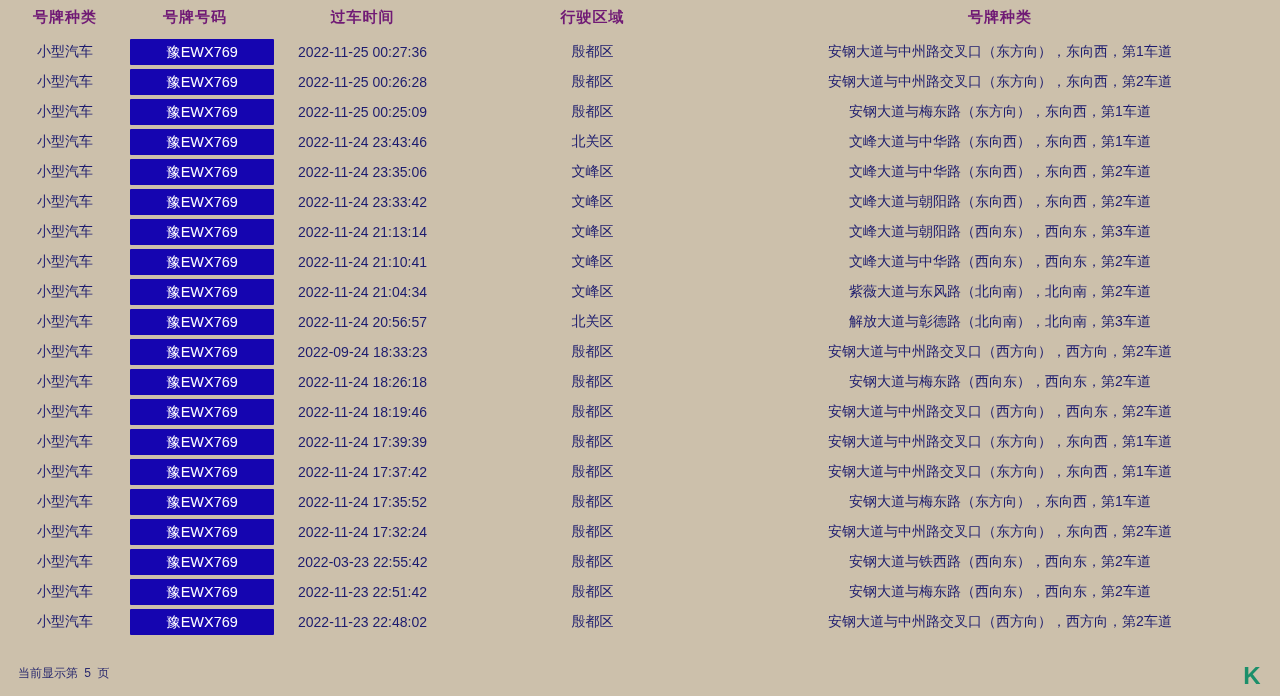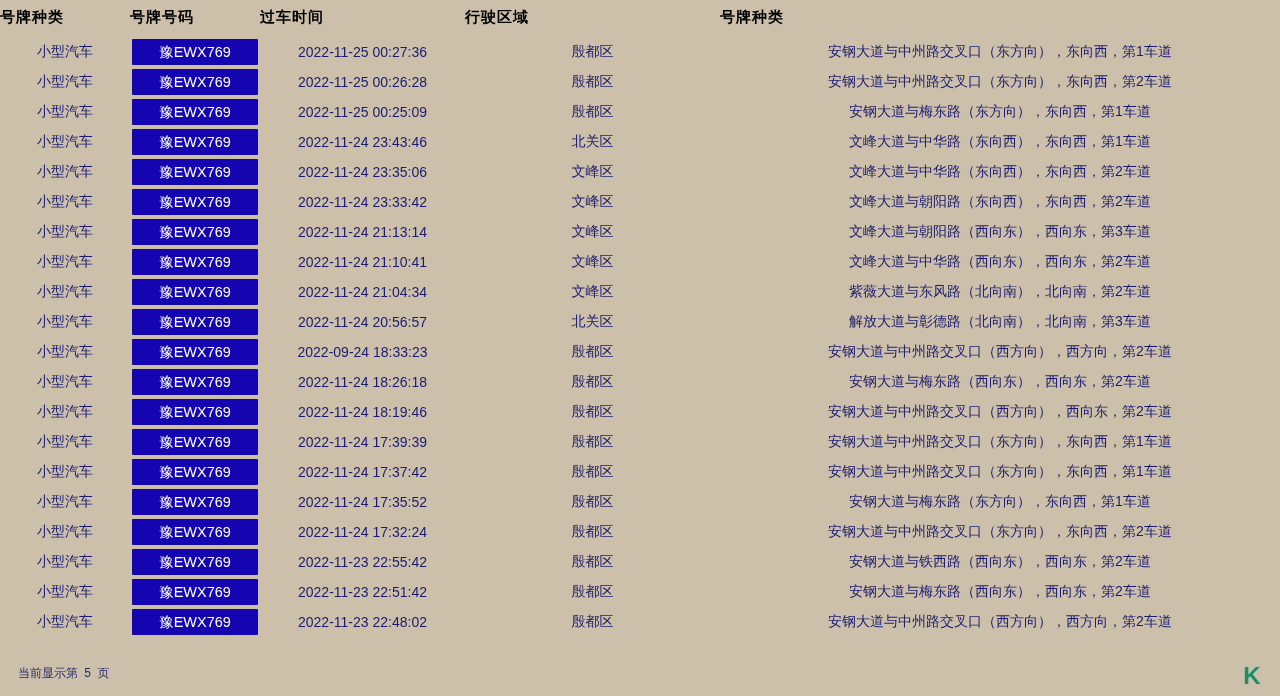--- a/index.html
+++ b/index.html
@@ -17,23 +17,23 @@
     background: #ccc0ab;
   }
   table.records {
     width: 1280px;
     border-collapse: collapse;
     table-layout: fixed;
   }
   table.records thead th {
     font-size: 15px;
     font-weight: bold;
-    color: #000000;
+    color: #701a75;
     padding: 8px 0 10px 0;
-    text-align: left;
+    text-align: center;
     vertical-align: middle;
     letter-spacing: 1px;
   }
   table.records tbody td {
     height: 30px;
     padding: 0;
     font-size: 14px;
     color: #1c1b6e;
     vertical-align: middle;
     text-align: center;
@@ -47,21 +47,21 @@
   col.c-place { width: 560px; }
 
   td.type  { color: #2b2a70; font-size: 14px; }
   td.plate { text-align: center; }
   td.time  { color: #1c1b6e; font-size: 14px; }
   td.area  { color: #1f1f6b; font-size: 14px; }
   td.place { color: #1b2a86; font-size: 14px; text-align: center; }
 
   .plate-badge {
     display: inline-block;
-    width: 126px;
+    width: 144px;
     background: #1505b0;
     color: #ffffff;
     font-size: 14.5px;
     line-height: 26px;
     height: 26px;
     text-align: center;
     letter-spacing: 0px;
     border-radius: 1px;
   }
   .footer {
@@ -227,21 +227,21 @@
       <tr>
         <td class="type">小型汽车</td>
         <td class="plate"><span class="plate-badge">豫EWX769</span></td>
         <td class="time">2022-11-24 17:32:24</td>
         <td class="area">殷都区</td>
         <td class="place">安钢大道与中州路交叉口（东方向），东向西，第2车道</td>
       </tr>
       <tr>
         <td class="type">小型汽车</td>
         <td class="plate"><span class="plate-badge">豫EWX769</span></td>
-        <td class="time">2022-11-23 22:55:42</td>
+        <td class="time">2022-03-23 22:55:42</td>
         <td class="area">殷都区</td>
         <td class="place">安钢大道与铁西路（西向东），西向东，第2车道</td>
       </tr>
       <tr>
         <td class="type">小型汽车</td>
         <td class="plate"><span class="plate-badge">豫EWX769</span></td>
         <td class="time">2022-11-23 22:51:42</td>
         <td class="area">殷都区</td>
         <td class="place">安钢大道与梅东路（西向东），西向东，第2车道</td>
       </tr>

